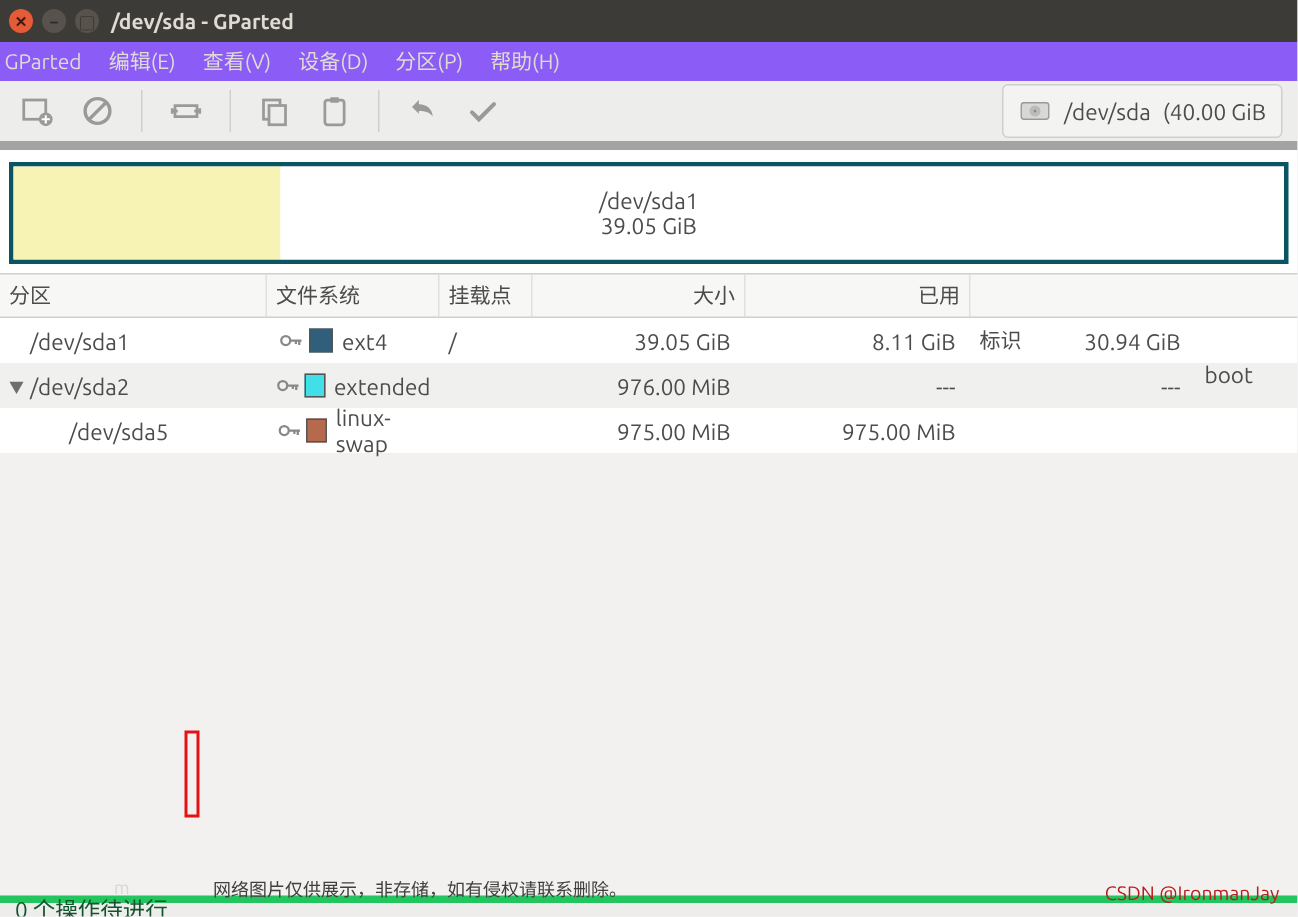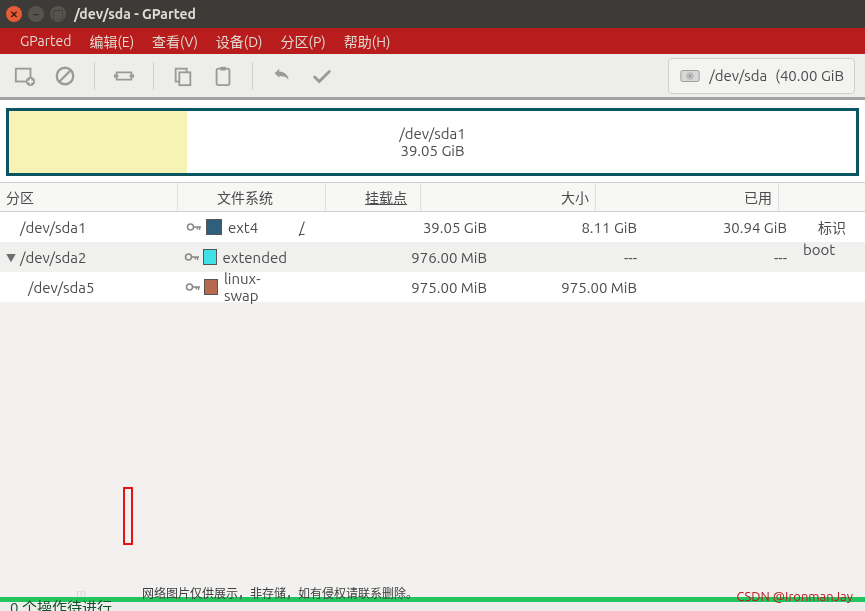--- a/index.html
+++ b/index.html
@@ -5,43 +5,43 @@
 * { margin: 0; padding: 0; box-sizing: border-box; font-family: "Ubuntu", "Noto Sans CJK SC", sans-serif; }
 body { background: #f2f1f0; width: 865px; height: 611px; overflow: hidden; position: relative; }
 
 .titlebar { background: #3c3b37; color: #dfdbd2; height: 28px; display: flex; align-items: center; padding: 0 6px; gap: 8px; font-size: 14px; }
 .window-controls { display: flex; gap: 6px; }
 .wbtn { width: 16px; height: 16px; border-radius: 50%; display: flex; align-items: center; justify-content: center; font-size: 10px; font-weight: bold; }
 .wbtn.close { background: #e55b37; color: #3a1a0d; }
 .wbtn.min, .wbtn.max { background: #57534c; color: #2b2923; }
 .titlebar-title { font-weight: 600; }
 
-.menubar { background: #b91c1c; color: #dfdbd2; height: 26px; display: flex; align-items: center; padding: 0 20px; gap: 18px; font-size: 14px; }
+.menubar { background: #8b5cf6; color: #dfdbd2; height: 26px; display: flex; align-items: center; padding: 0 3px; gap: 18px; font-size: 14px; }
 .menubar span { cursor: default; }
 
-.toolbar { background: #ededeb; height: 46px; display: flex; align-items: center; padding: 0 10px; gap: 10px; border-bottom: 3px solid #a3a3a3; }
+.toolbar { background: #ededeb; height: 46px; display: flex; align-items: center; padding: 0 10px; gap: 10px; border-bottom: 6px solid #a3a3a3; }
 .tbtn { width: 30px; height: 30px; display: flex; align-items: center; justify-content: center; color: #9a9a98; }
 .sep { width: 1px; height: 28px; background: #cfcfcd; margin: 0 4px; }
 .spacer { flex: 1; }
 .device-selector { display: flex; align-items: center; gap: 8px; background: #f3f3f2; border: 1px solid #cfcfcd; border-radius: 4px; padding: 4px 10px; height: 36px; font-size: 15px; color: #4c4c4c; }
 .device-selector .disk-icon { width: 22px; height: 22px; }
 
 .graph-area { padding: 8px 6px 6px 6px; background: #fff; }
 .disk-graph { border: 3px solid #0b5563; height: 68px; display: flex; position: relative; }
 .part-used { background: #f6f3b4; width: 21%; }
 .part-free { background: #fff; flex: 1; }
 .part-label-overlay { position: absolute; inset: 0; display: flex; flex-direction: column; align-items: center; justify-content: center; color: #4c4c4c; font-size: 15px; }
 
 .list-area { background: #fff; }
-.list-header { display: flex; background: #f7f7f6; border-top: 1px solid #cfcfcd; border-bottom: 1px solid #cfcfcd; height: 30px; font-size: 14px; color: #4c4c4c; gap: 33px; }
+.list-header { display: flex; background: #f7f7f6; border-top: 1px solid #cfcfcd; border-bottom: 1px solid #cfcfcd; height: 30px; font-size: 14px; color: #4c4c4c; }
 .list-header > div { border-right: 1px solid #e0e0e0; display: flex; align-items: center; padding: 0 6px; }
 .list-header > div:last-child { border-right: none; }
 .col-part { width: 178px; }
 .col-fs { width: 115px; padding-left: 8px; }
-.col-mnt { width: 62px; text-decoration: underline; }
+.col-mnt { width: 62px; }
 .col-size { width: 142px; justify-content: flex-end; padding-right: 10px; }
 .col-used { width: 150px; justify-content: flex-end; padding-right: 10px; }
 .col-unused { width: 150px; justify-content: flex-end; padding-right: 10px; }
 .col-flags { flex: 1; margin-top: 44px; }
 
 .row { display: flex; height: 30px; font-size: 15px; color: #4c4c4c; align-items: center; }
 .row.alt { background: #f0f0ef; }
 .row > div { padding: 0 6px; display: flex; align-items: center; }
 .row .col-size, .row .col-used, .row .col-unused { justify-content: flex-end; padding-right: 10px; }
 .part-name-cell { display: flex; align-items: center; gap: 4px; width: 178px; }
@@ -200,21 +200,21 @@
         <span>extended</span>
       </div>
       <div class="col-mnt"></div>
       <div class="col-size">976.00 MiB</div>
       <div class="col-used">---</div>
       <div class="col-unused">---</div>
       <div class="col-flags"></div>
     </div>
 
     <div class="row">
-      <div class="part-name-cell" style="padding-left:14px;">
+      <div class="part-name-cell" style="padding-left:32px;">
         <span class="triangle"></span>
         <span>/dev/sda5</span>
       </div>
       <div class="col-fs">
         <span class="key-placeholder">
           <svg class="key-icon" viewBox="0 0 24 16">
               <circle cx="6" cy="8" r="4" fill="none" stroke="#888" stroke-width="2"></circle>
               <path d="M10 8h10M18 8v4M15 8v3" stroke="#888" stroke-width="2"></path>
             </svg>
         </span>

